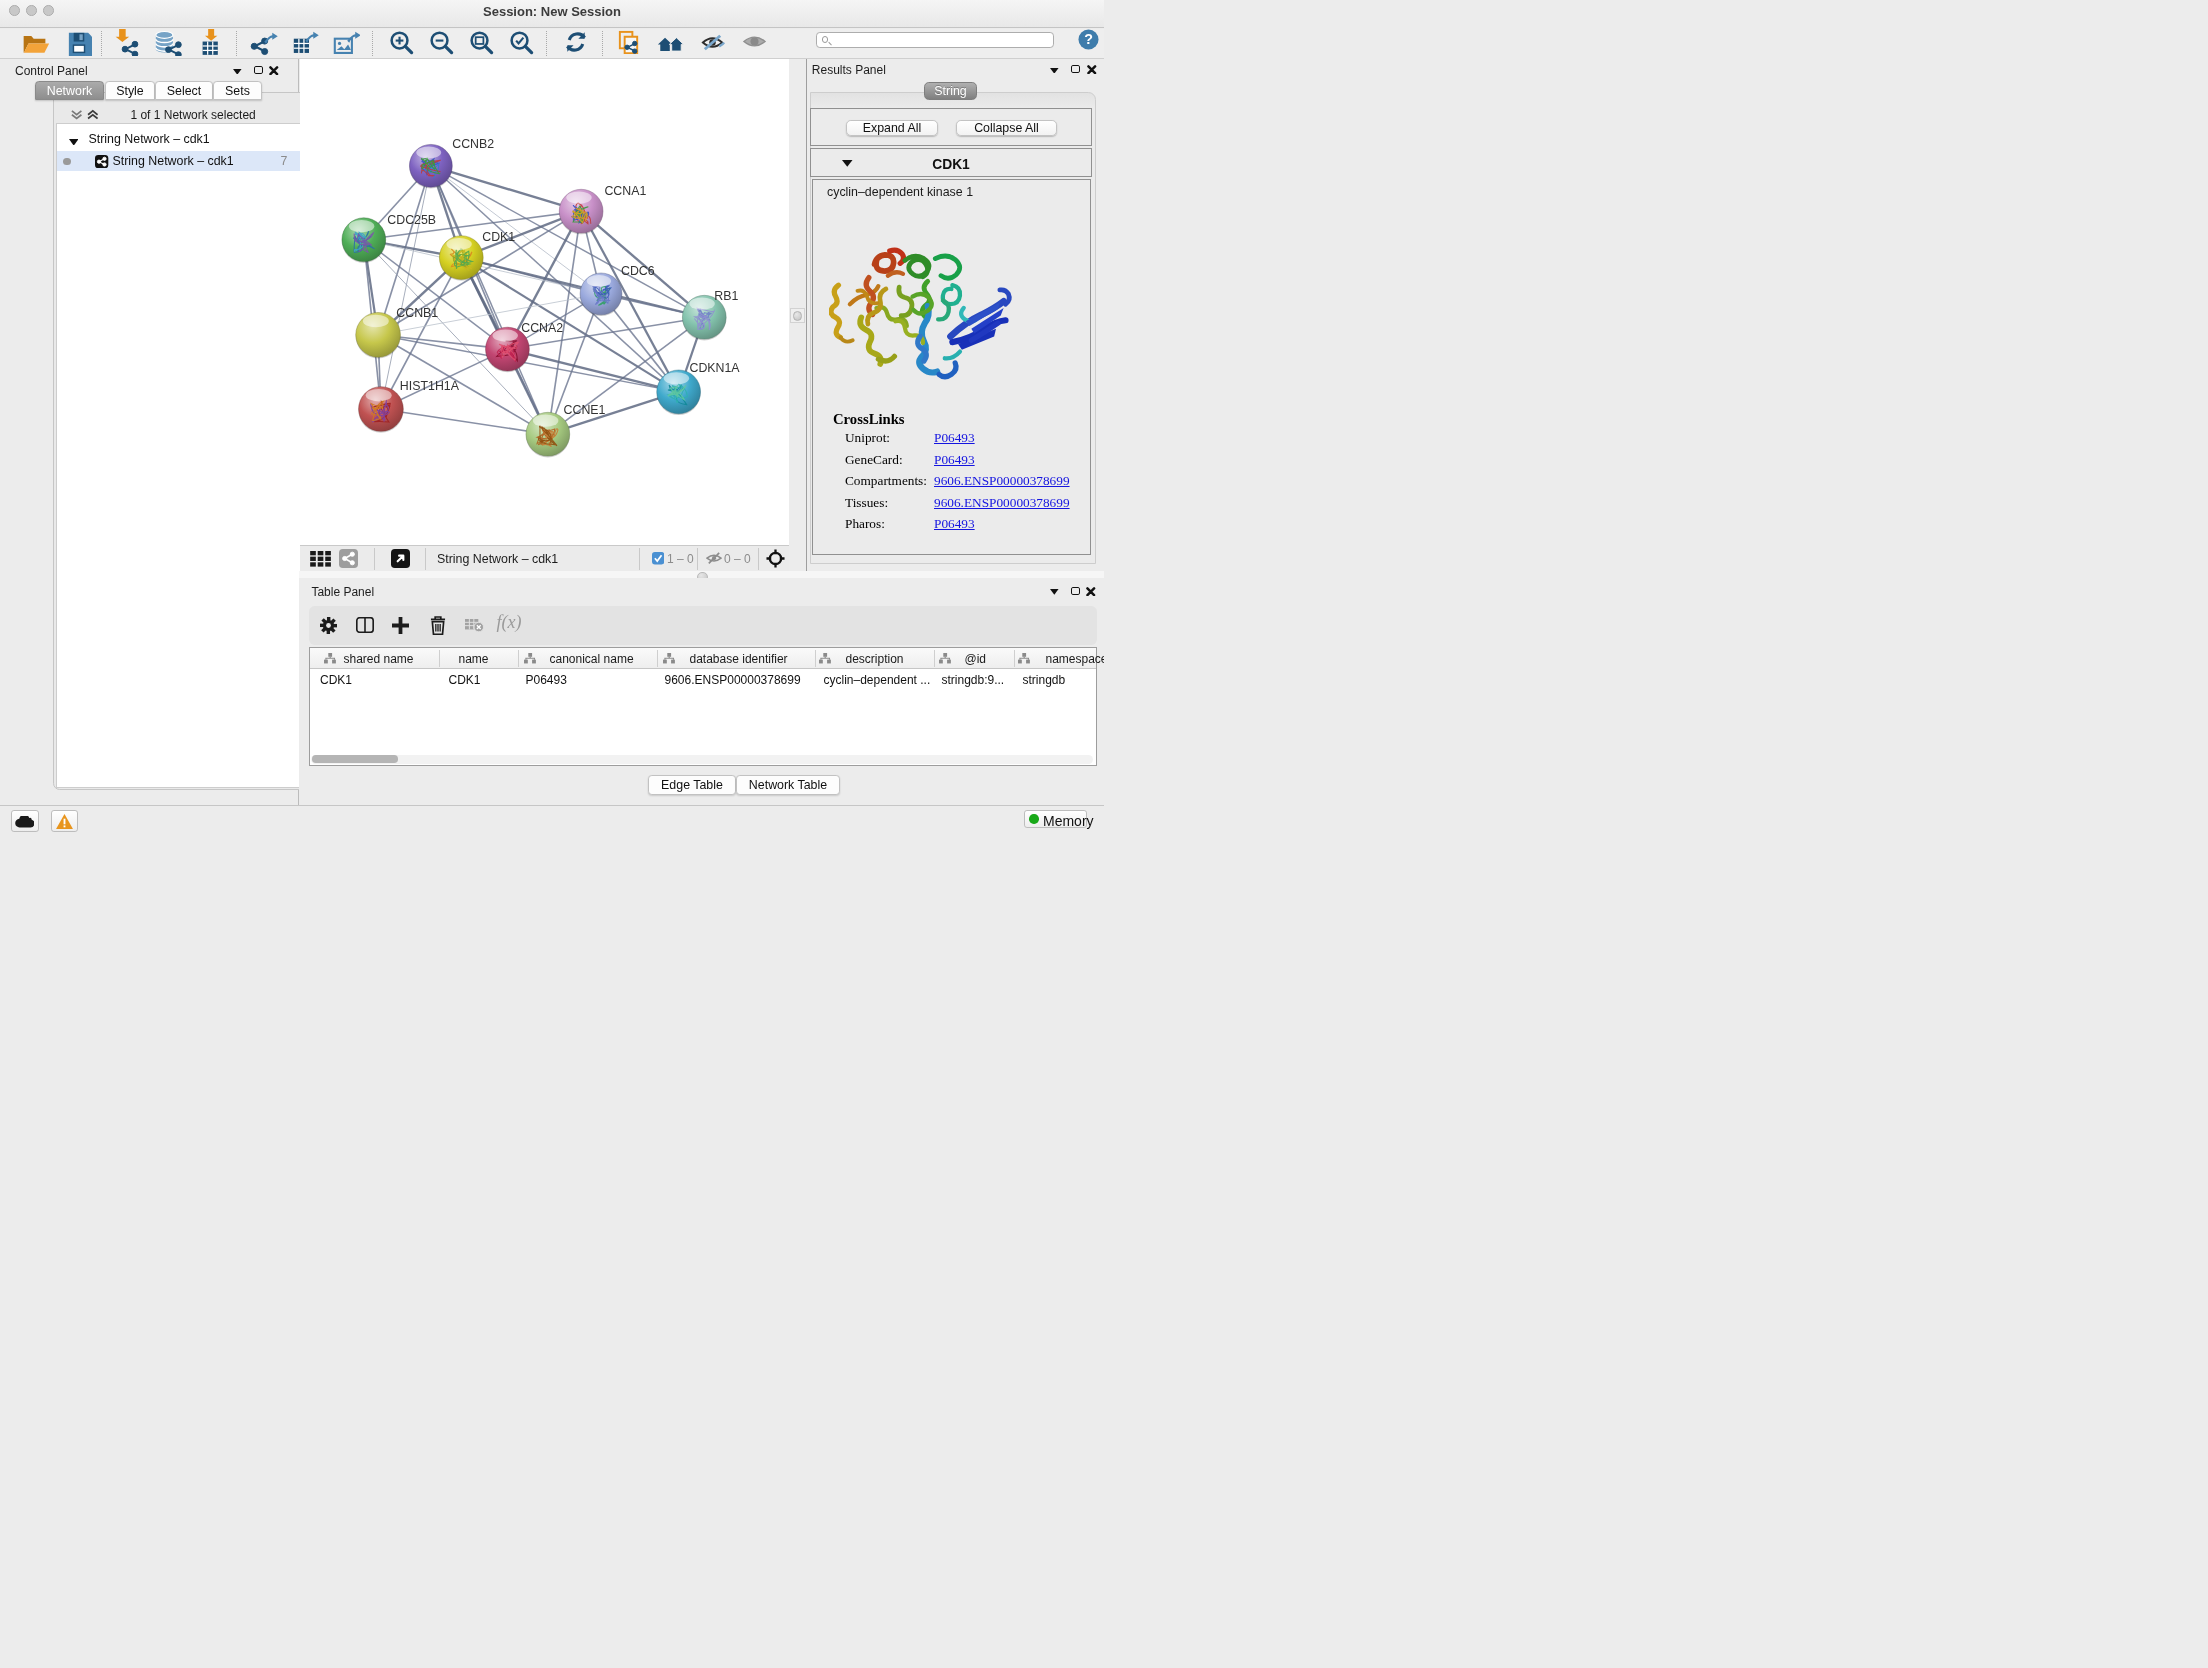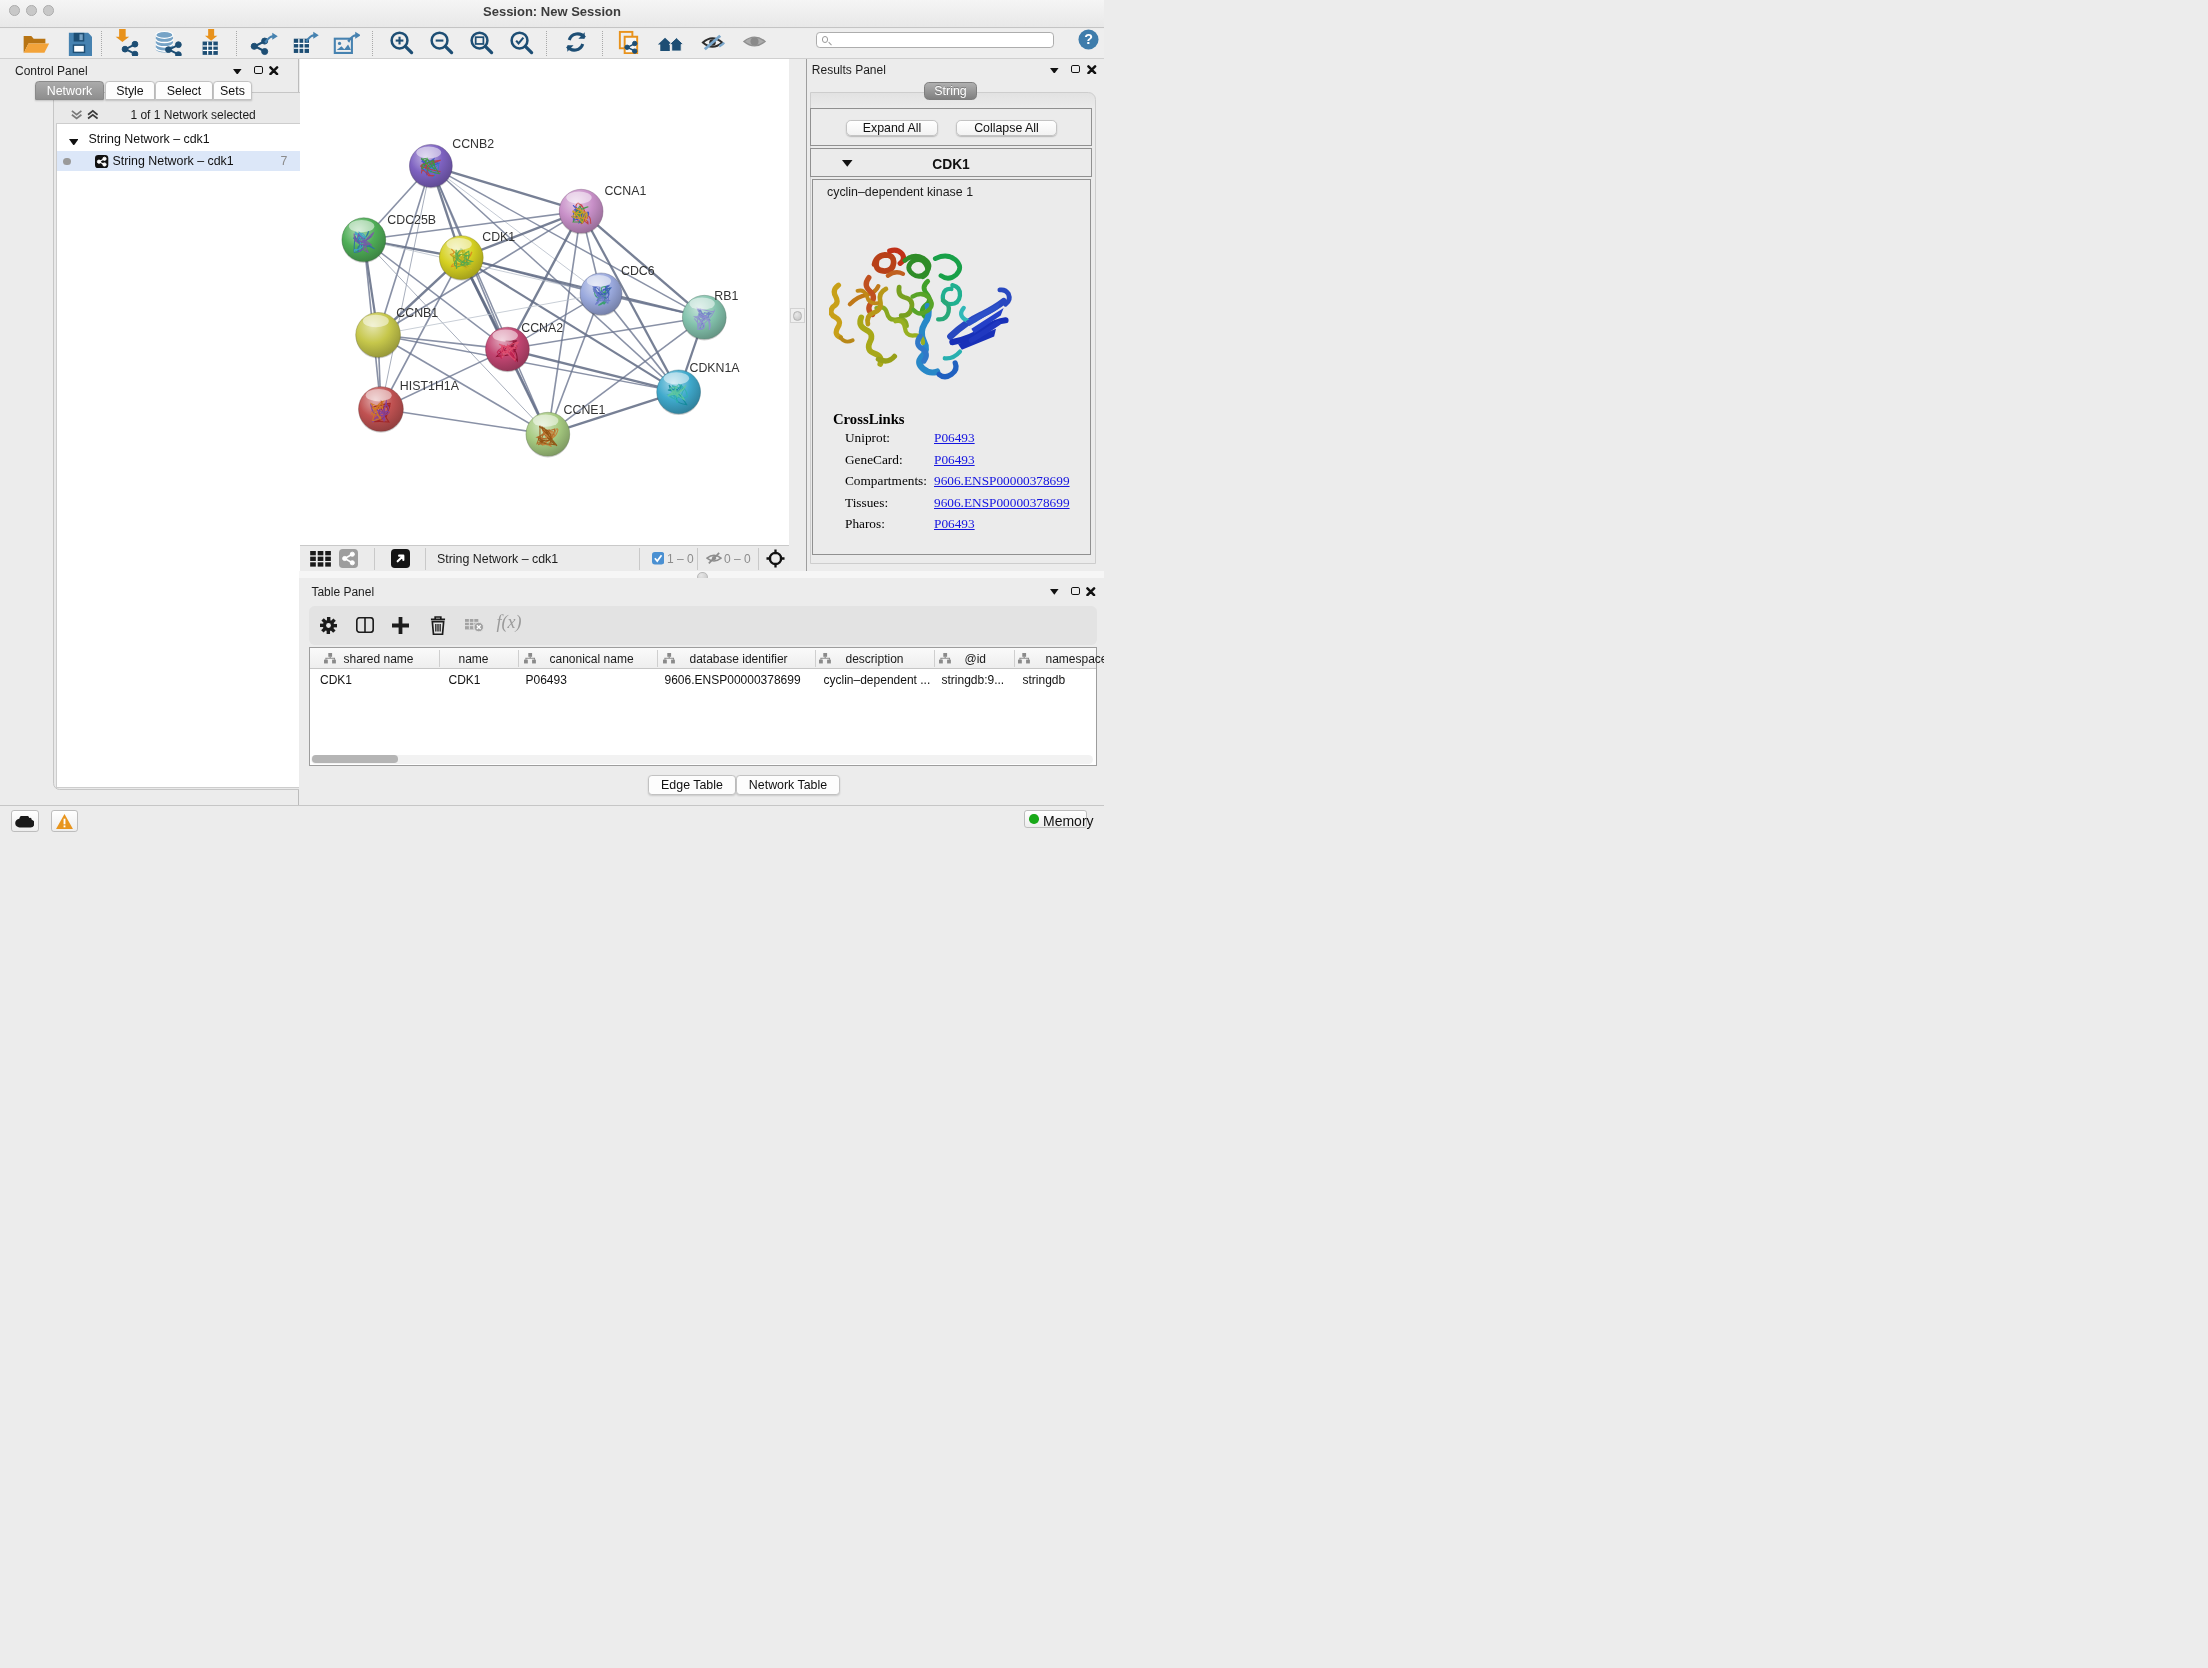--- a/index.html
+++ b/index.html
@@ -208,21 +208,21 @@
       <svg class="abs" style="left:233px;top:9.5px" width="8.6" height="5.7" viewBox="0 0 9 6">
         <path d="M0 0 h9 L4.5 6 Z" fill="#111"></path>
       </svg>
       <div class="abs" style="left:254px;top:6.7px;width:8.6px;height:8.6px;border:1.5px solid #111;border-radius:1.9px"></div>
       <svg class="abs" style="left:269px;top:6.7px" width="9.5" height="9.5" viewBox="0 0 10 10">
         <path d="M1.5 1.5 L8.5 8.5 M8.5 1.5 L1.5 8.5" stroke="#111" stroke-width="2.6" stroke-linecap="round"></path>
       </svg>
       <div class="tab tabsel" style="left:35px;top:22px;width:69px">Network</div>
       <div class="tab" style="left:105px;top:22px;width:50px">Style</div>
       <div class="tab" style="left:155px;top:22px;width:58px">Select</div>
-      <div class="tab" style="left:213px;top:22px;width:39px">Sets</div>
+      <div class="tab" style="left:213px;top:22px;width:49px">Sets</div>
       <div id="cpinner" class="abs">
         <div id="cpbar" class="abs">
           <svg class="abs" style="left:16px;top:16px" width="28.5" height="12.4" viewBox="0 0 30 13">
             <path d="M2 2 l5 4 5-4 M2 6 l5 4 5-4" stroke="#7a7a7a" stroke-width="1.8" fill="none"></path>
             <path d="M19 10 l5-4 5 4 M19 6 l5-4 5 4" stroke="#3c3c3c" stroke-width="1.8" fill="none"></path>
           </svg>
           <div class="abs" style="left:0;top:15px;width:100%;text-align:center;font-size:12px">1 of 1 Network selected</div>
           <svg class="abs" style="left:261px;top:15px" width="14.3" height="14.3" viewBox="0 0 15 15">
             <circle cx="7.5" cy="7.5" r="4.95" fill="#1c1c1c"></circle>
             <rect x="-1.3499999999999999" y="-7.5" width="3.0" height="3.5999999999999996" fill="#1c1c1c" transform="translate(7.5 7.5) rotate(0)"></rect>

